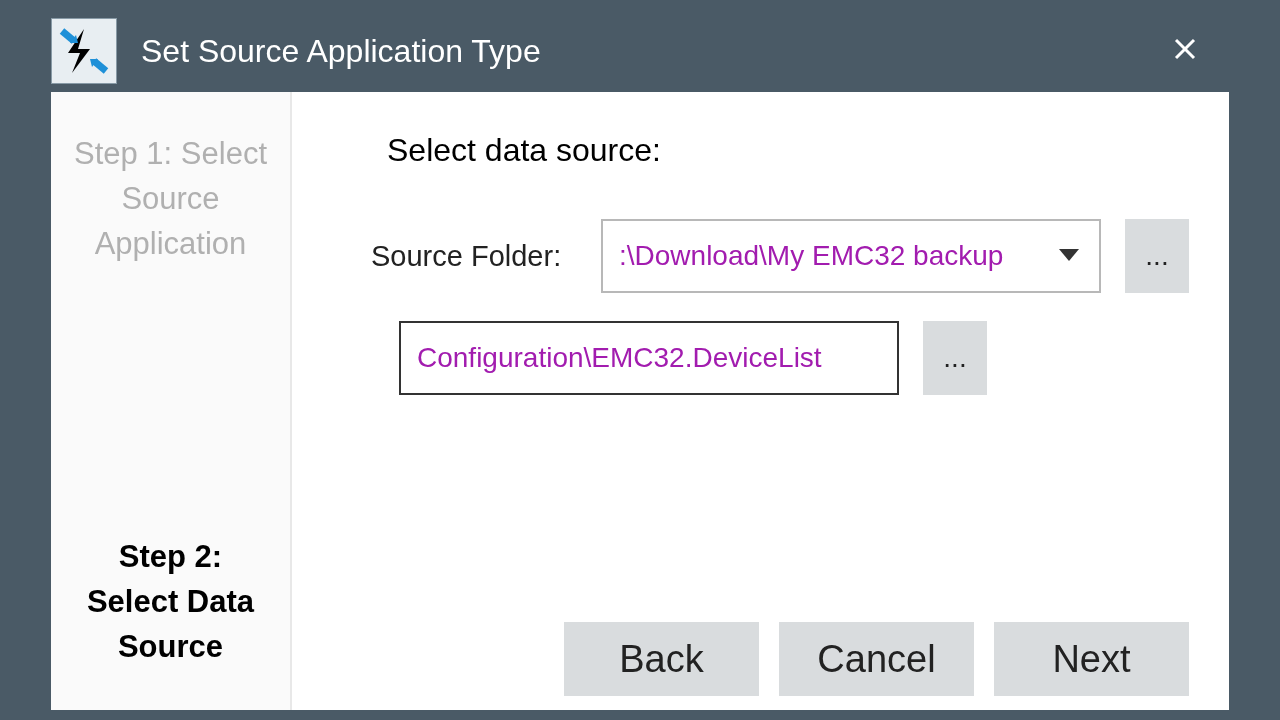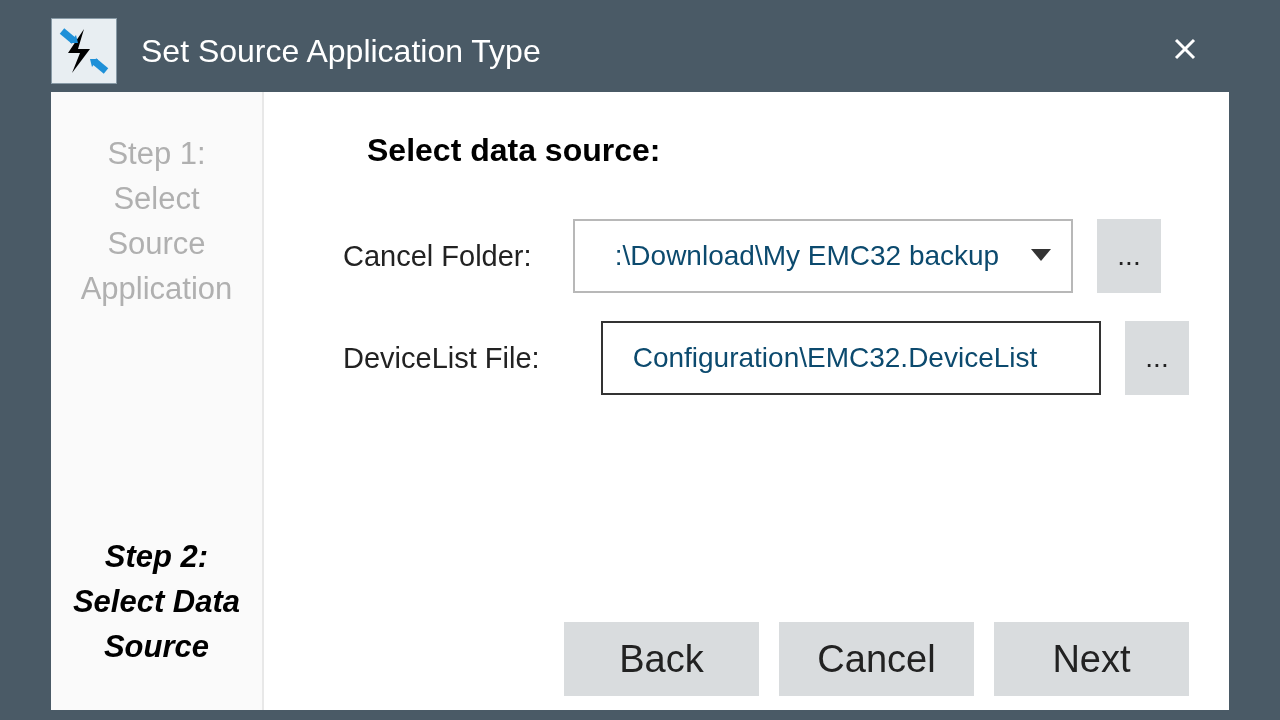--- a/index.html
+++ b/index.html
@@ -63,33 +63,32 @@
   }
   .sidebar .step {
     padding: 40px 18px;
     font-size: 31px;
     line-height: 1.45;
     color: #b0b0b0;
   }
   .sidebar .step.active {
     color: #000;
     font-weight: 700;
-    font-style: italic;
   }
   .sidebar .spacer { flex: 1; }
   .main {
     flex: 1;
     padding: 40px 40px 0 50px;
     position: relative;
   }
   .main .heading {
     font-size: 32px;
-    font-weight: 700;
+    font-weight: 400;
     margin-bottom: 50px;
-    margin-left: 24px;
+    margin-left: 16px;
   }
   .field-row {
     display: flex;
     align-items: center;
     margin-bottom: 28px;
   }
   .field-label {
     width: 230px;
     font-size: 29px;
     color: #222;
@@ -97,27 +96,26 @@
   }
   .field-input-wrap {
     position: relative;
   }
   .field-input {
     width: 500px;
     height: 74px;
     border: 2px solid #b8b8b8;
     font-size: 28px;
     padding: 0 48px 0 16px;
-    color: #0c4a6e;
+    color: #a21caf;
     background: #fff;
     font-family: inherit;
     text-overflow: clip;
     white-space: nowrap;
     overflow: hidden;
-    text-align: center;
   }
   .field-input.focused {
     border-color: #333;
     margin-left: 28px;
   }
   .dropdown-caret {
     position: absolute;
     right: 22px;
     top: 50%;
     transform: translateY(-50%);
@@ -179,34 +177,33 @@
     <div class="sidebar">
       <div class="step">Step 1: Select Source Application</div>
       <div class="spacer"></div>
       <div class="step active">Step 2: Select Data Source</div>
     </div>
 
     <div class="main">
       <div class="heading">Select data source:</div>
 
       <div class="field-row">
-        <div class="field-label">Cancel Folder:</div>
+        <div class="field-label">Source Folder:</div>
         <div class="field-input-wrap">
           <input class="field-input" type="text" readonly="" value=":\Download\My EMC32 backup" style="">
           <span class="dropdown-caret">
             <svg width="20" height="12" viewBox="0 0 20 12">
                 <polygon points="0,0 20,0 10,12" fill="#333"></polygon>
               </svg>
           </span>
         </div>
         <button class="browse-btn">...</button>
       </div>
 
       <div class="field-row">
-        <div class="field-label">DeviceList File:</div>
         <div class="field-input-wrap">
           <input class="field-input focused" type="text" value="Configuration\EMC32.DeviceList" style="">
         </div>
         <button class="browse-btn">...</button>
       </div>
 
       <div class="button-row">
         <button class="nav-btn">Back</button>
         <button class="nav-btn">Cancel</button>
         <button class="nav-btn">Next</button>

